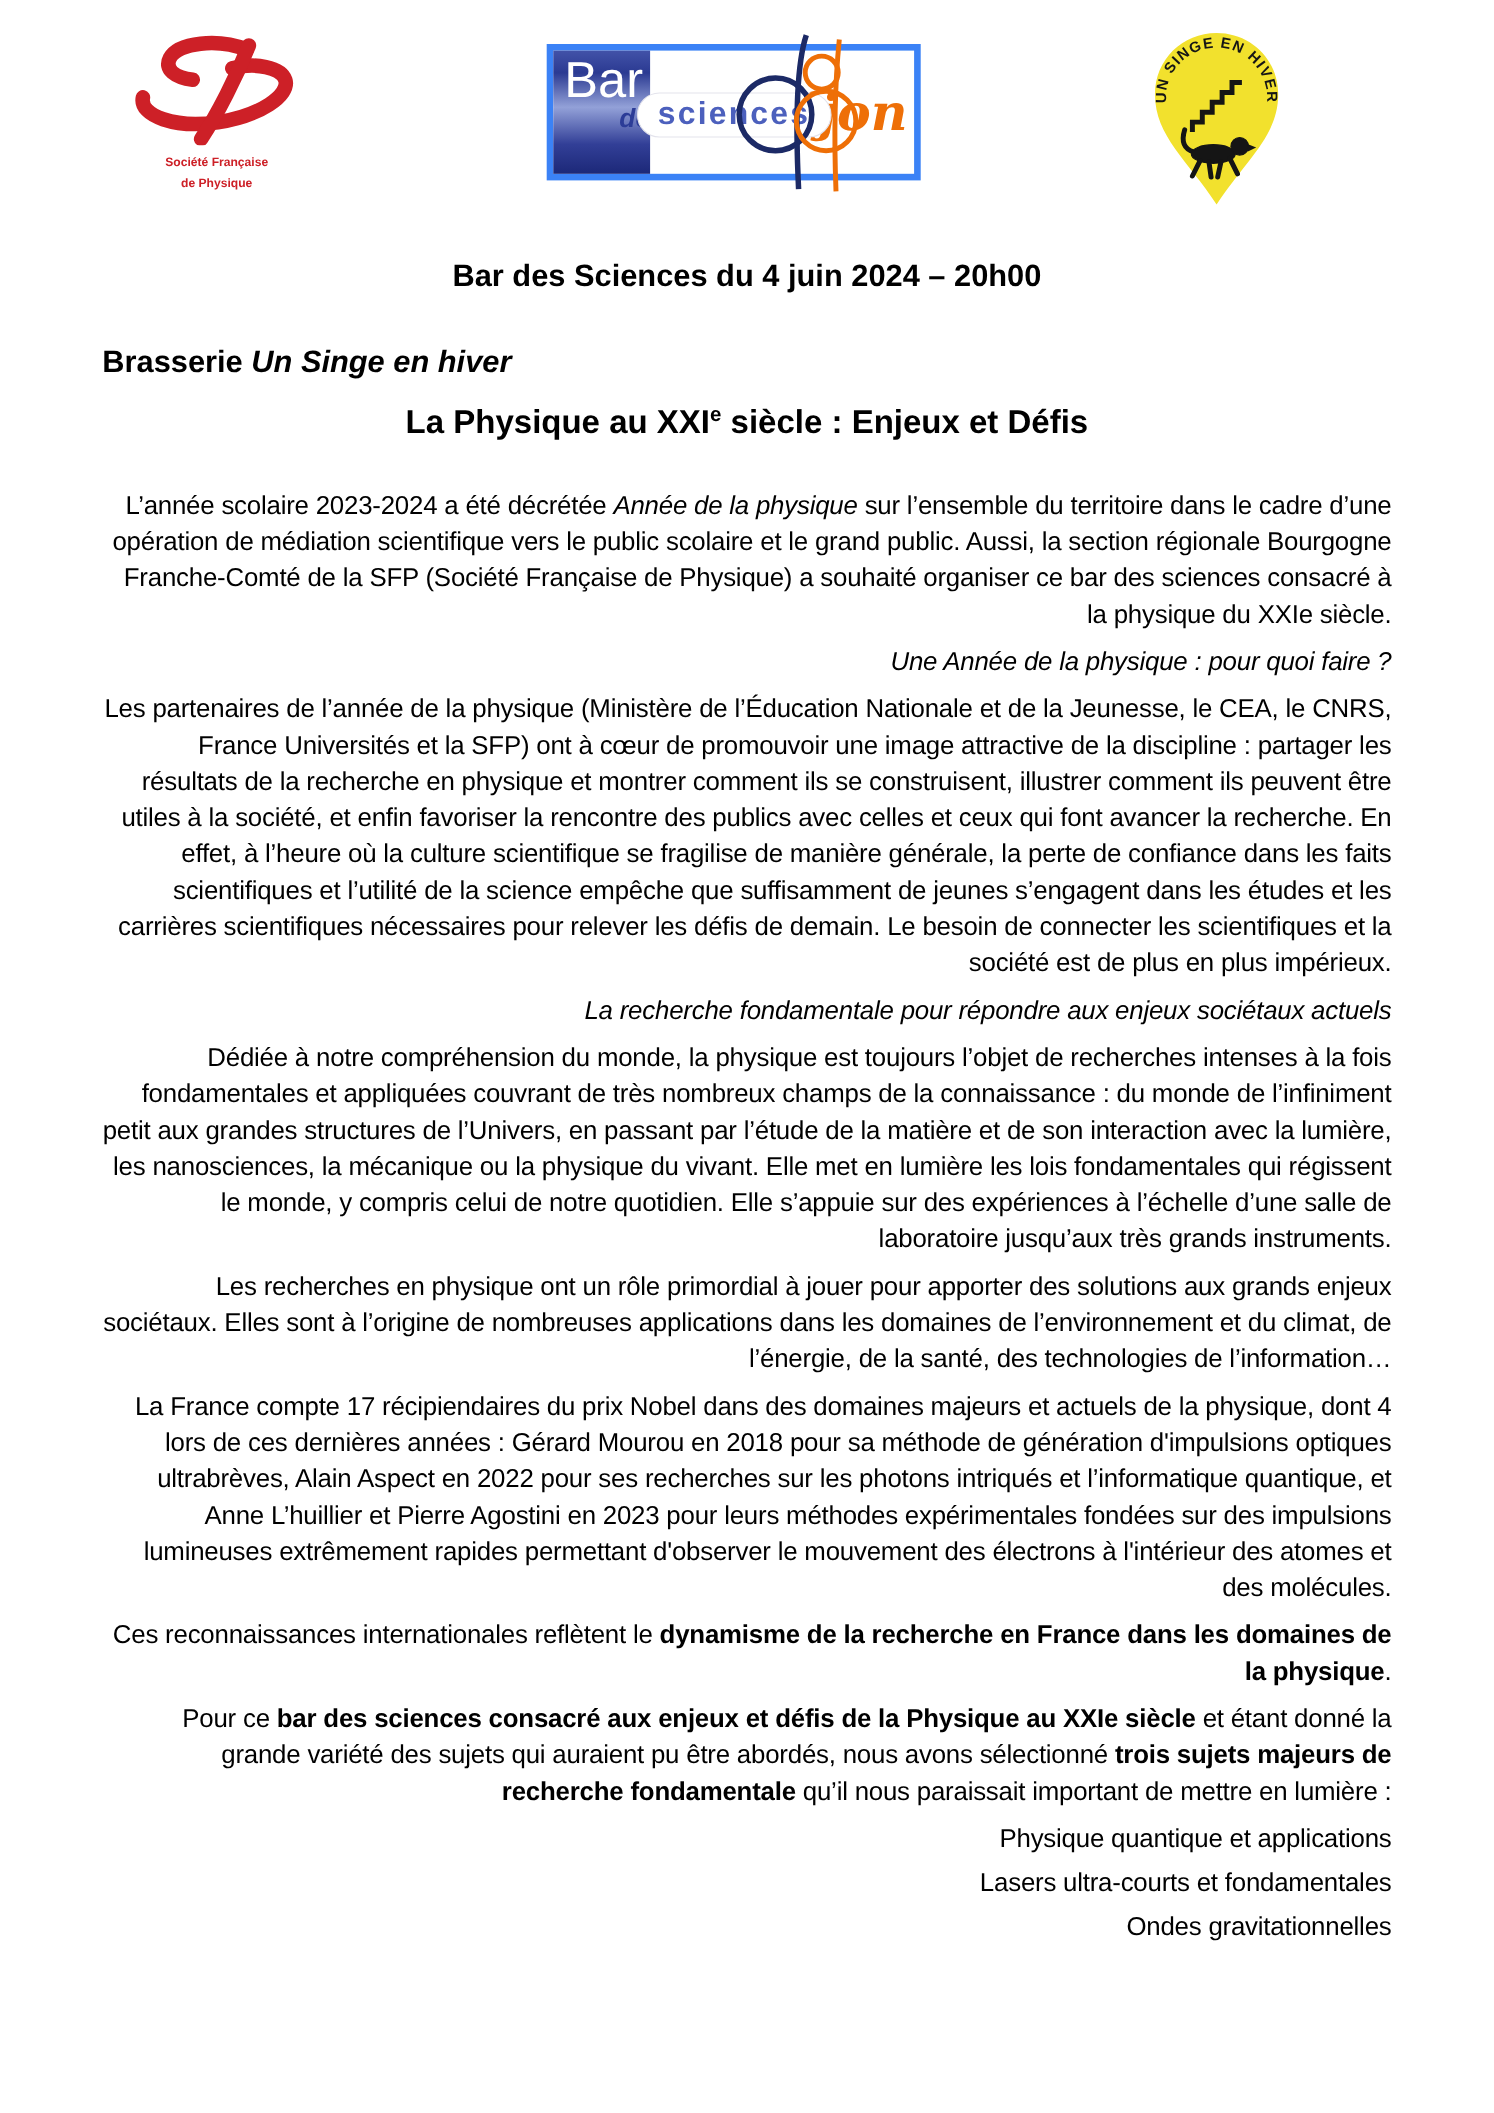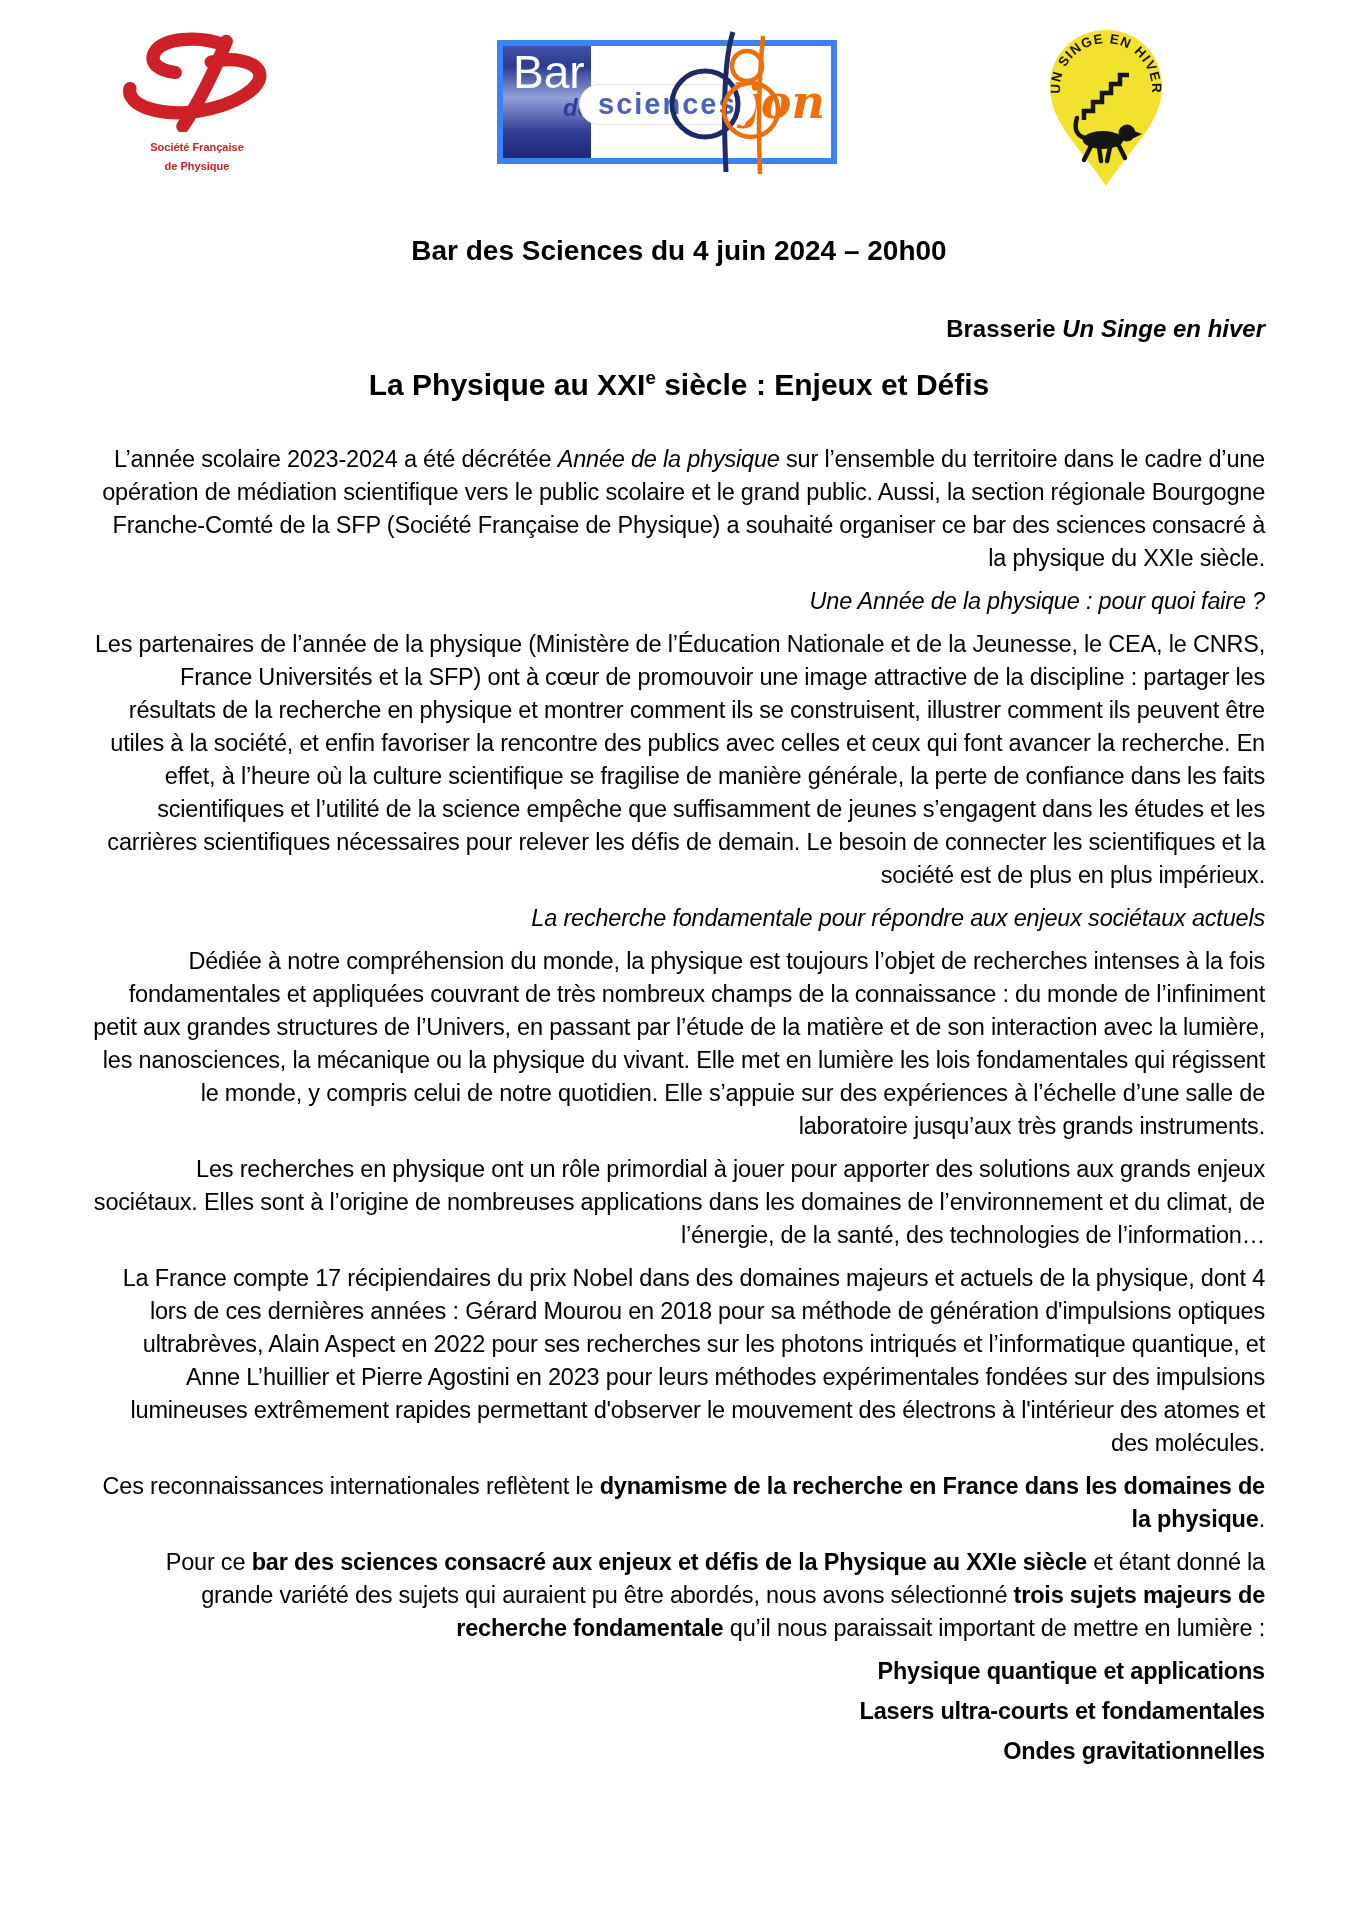--- a/index.html
+++ b/index.html
@@ -24,35 +24,35 @@
                  text-shadow:0 0 1px #ffffff;}
   .glasses{position:absolute;left:160px;top:-20px;z-index:3;}
   .dijon-word{position:absolute;right:6px;top:50%;transform:translateY(-50%);
               font-family:"DejaVu Serif",serif;font-style:italic;font-weight:bold;
               font-size:46px;color:#ee6f07;}
 
   .logo-singe{position:absolute;left:945px;top:-2px;}
 
   
   .event-title{margin:32px 0 0;text-align:center;font-size:28px;line-height:34px;font-weight:bold;}
-  .venue-title{margin:44px 0 0;text-align:right;font-size:24px;line-height:34px;font-weight:bold;}
+  .venue-title{margin:44px 0 0;text-align:left;font-size:28px;line-height:34px;font-weight:bold;}
   .venue-title em{font-style:italic;}
   .venue-address{margin:10px 0 0;text-align:center;font-size:26px;line-height:32px;font-weight:normal;}
   .main-title{margin:20px 0 0;text-align:center;font-size:30px;line-height:38px;font-weight:bold;}
   .main-title sup{font-size:0.62em;vertical-align:super;line-height:0;}
 
   
   .doc-body{margin-top:39px;font-size:23.5px;line-height:33px;letter-spacing:-0.2px;}
   .doc-body p{margin:0 0 10px;text-align:right;}
   .body-par{text-align:justify;}
   .body-par em{font-style:italic;}
   .body-par b{font-weight:bold;}
   .body-heading{font-style:italic;text-align:left;}
   .gap-above{margin-top:6px !important;}
-  .topic{font-weight:bold;margin:0 0 7px !important;}
+  .topic{font-weight:normal;margin:0 0 7px !important;}
 </style>
 </head>
 <body>
 
 <div class="page">
 
   <div class="logos">
 
     <div class="logo-sfp">
       <svg width="190" height="102" viewBox="0 0 190 108">

